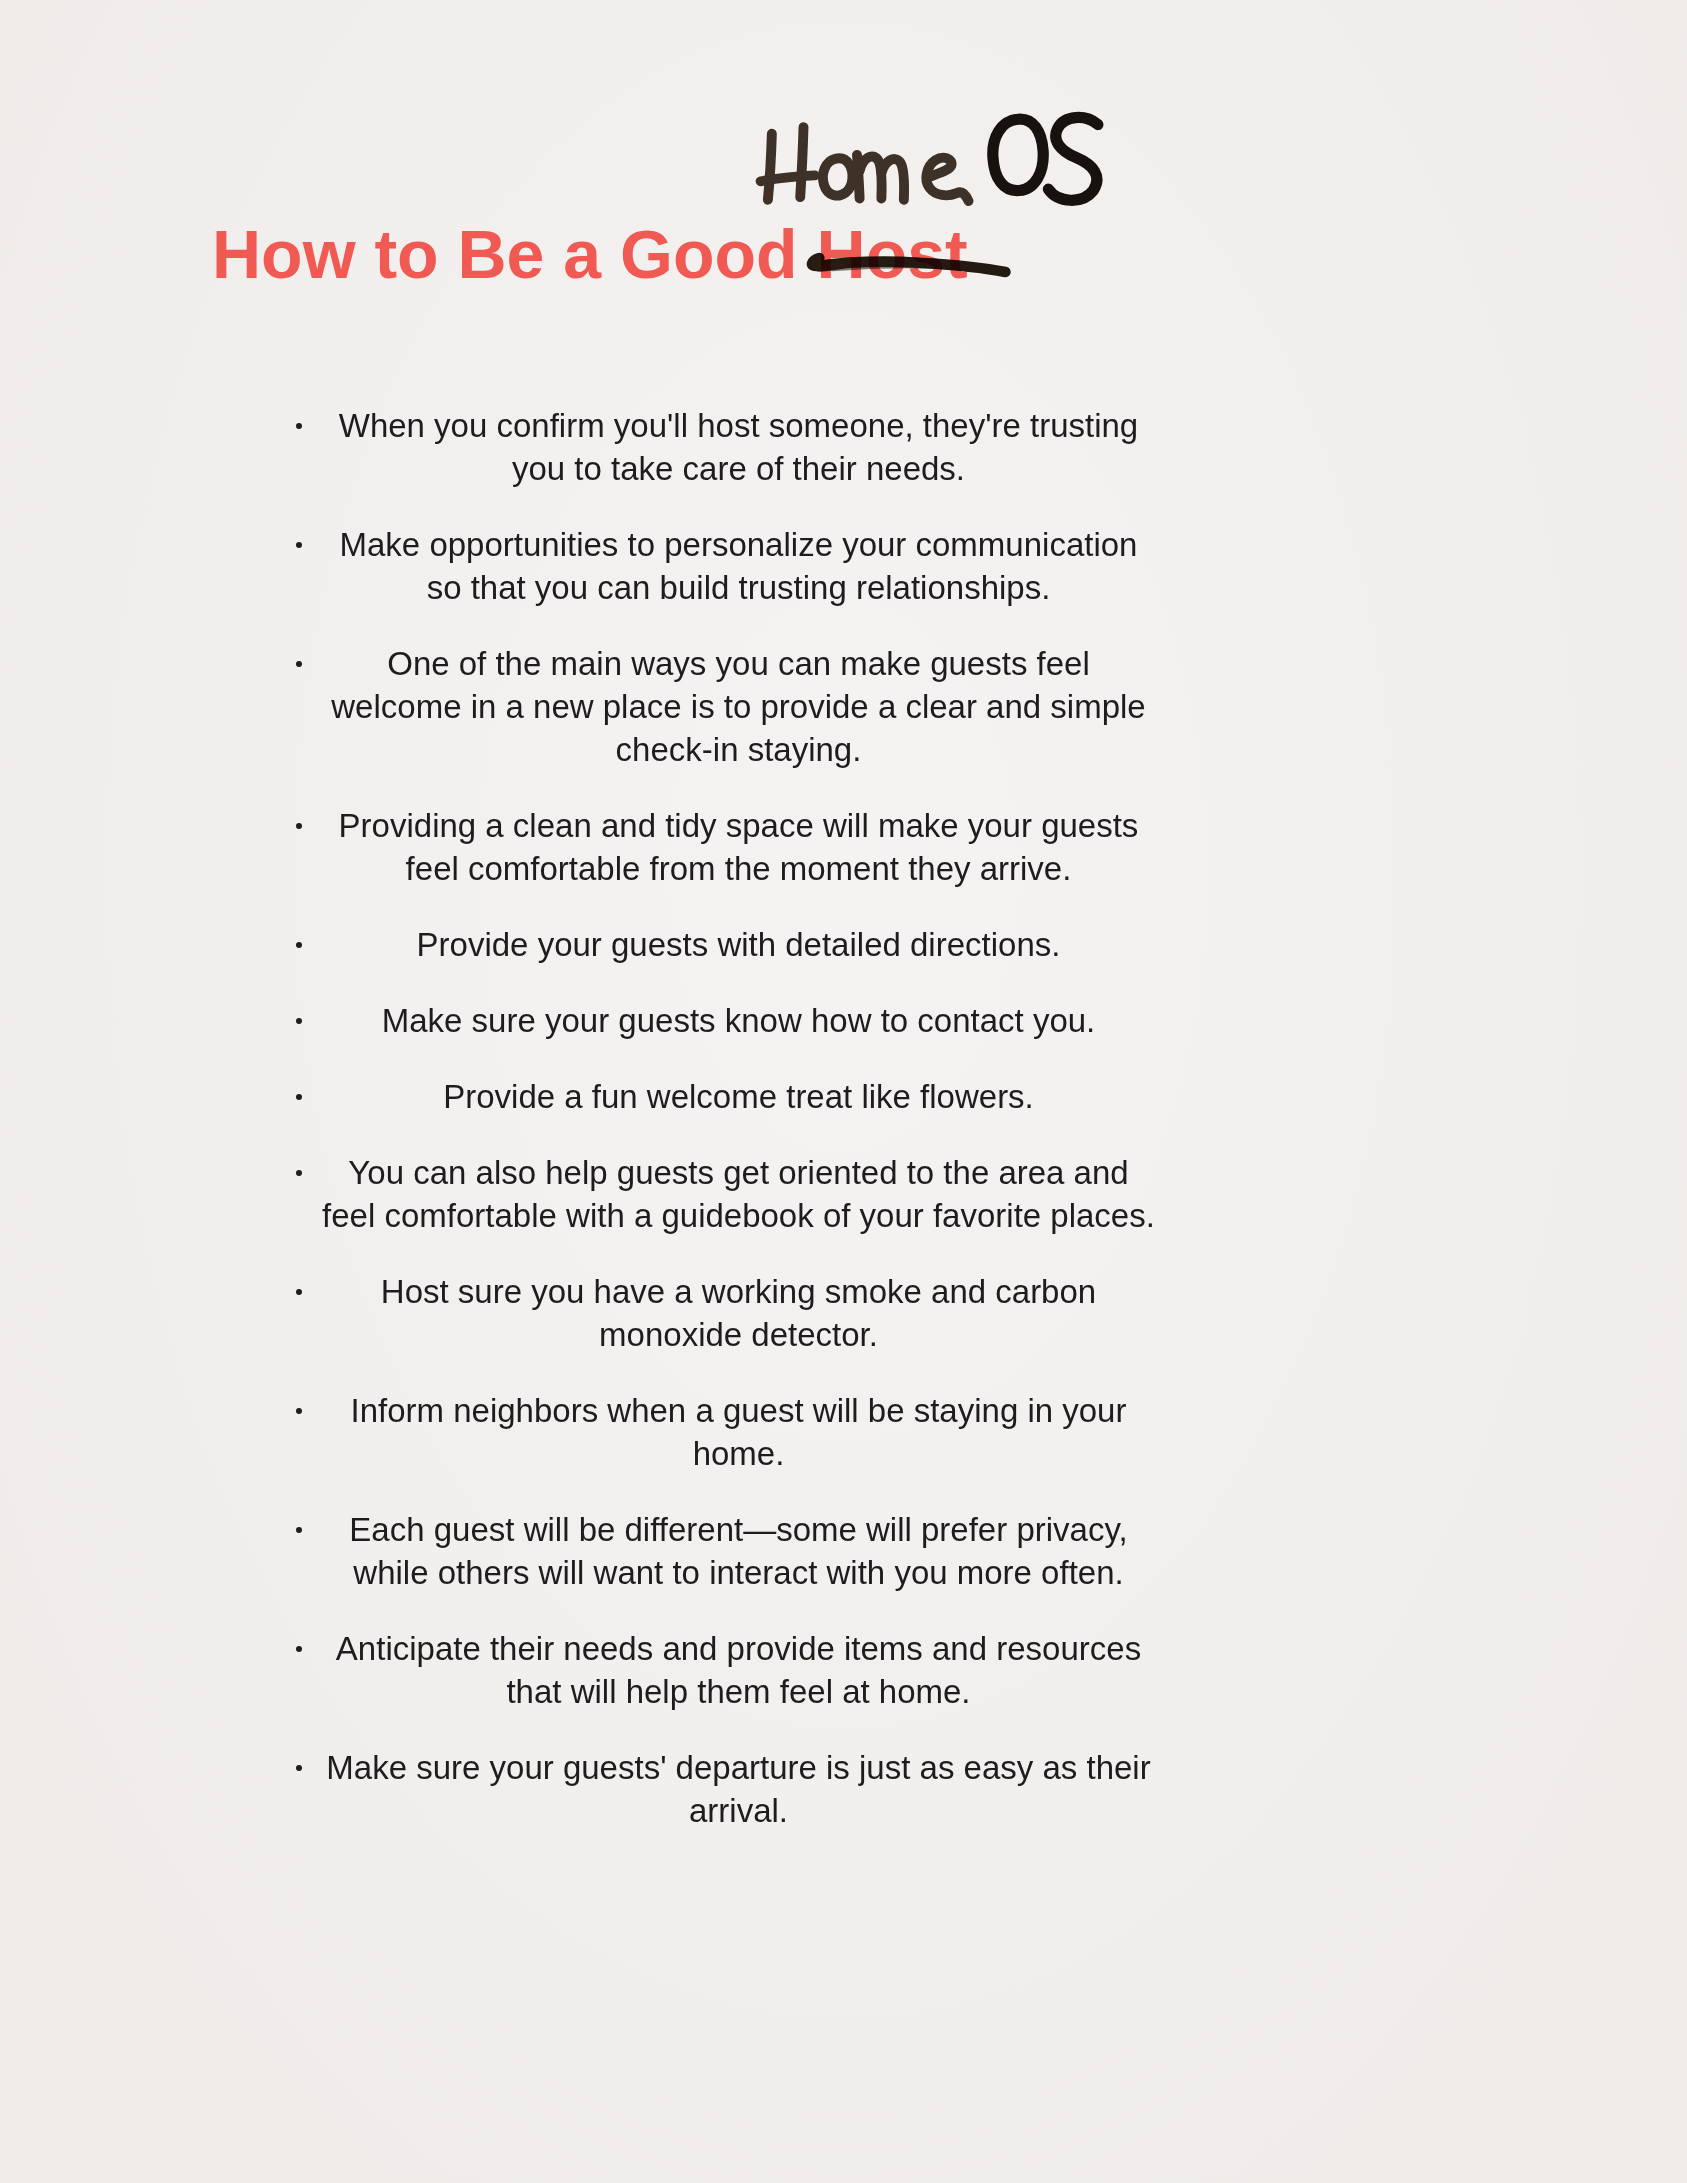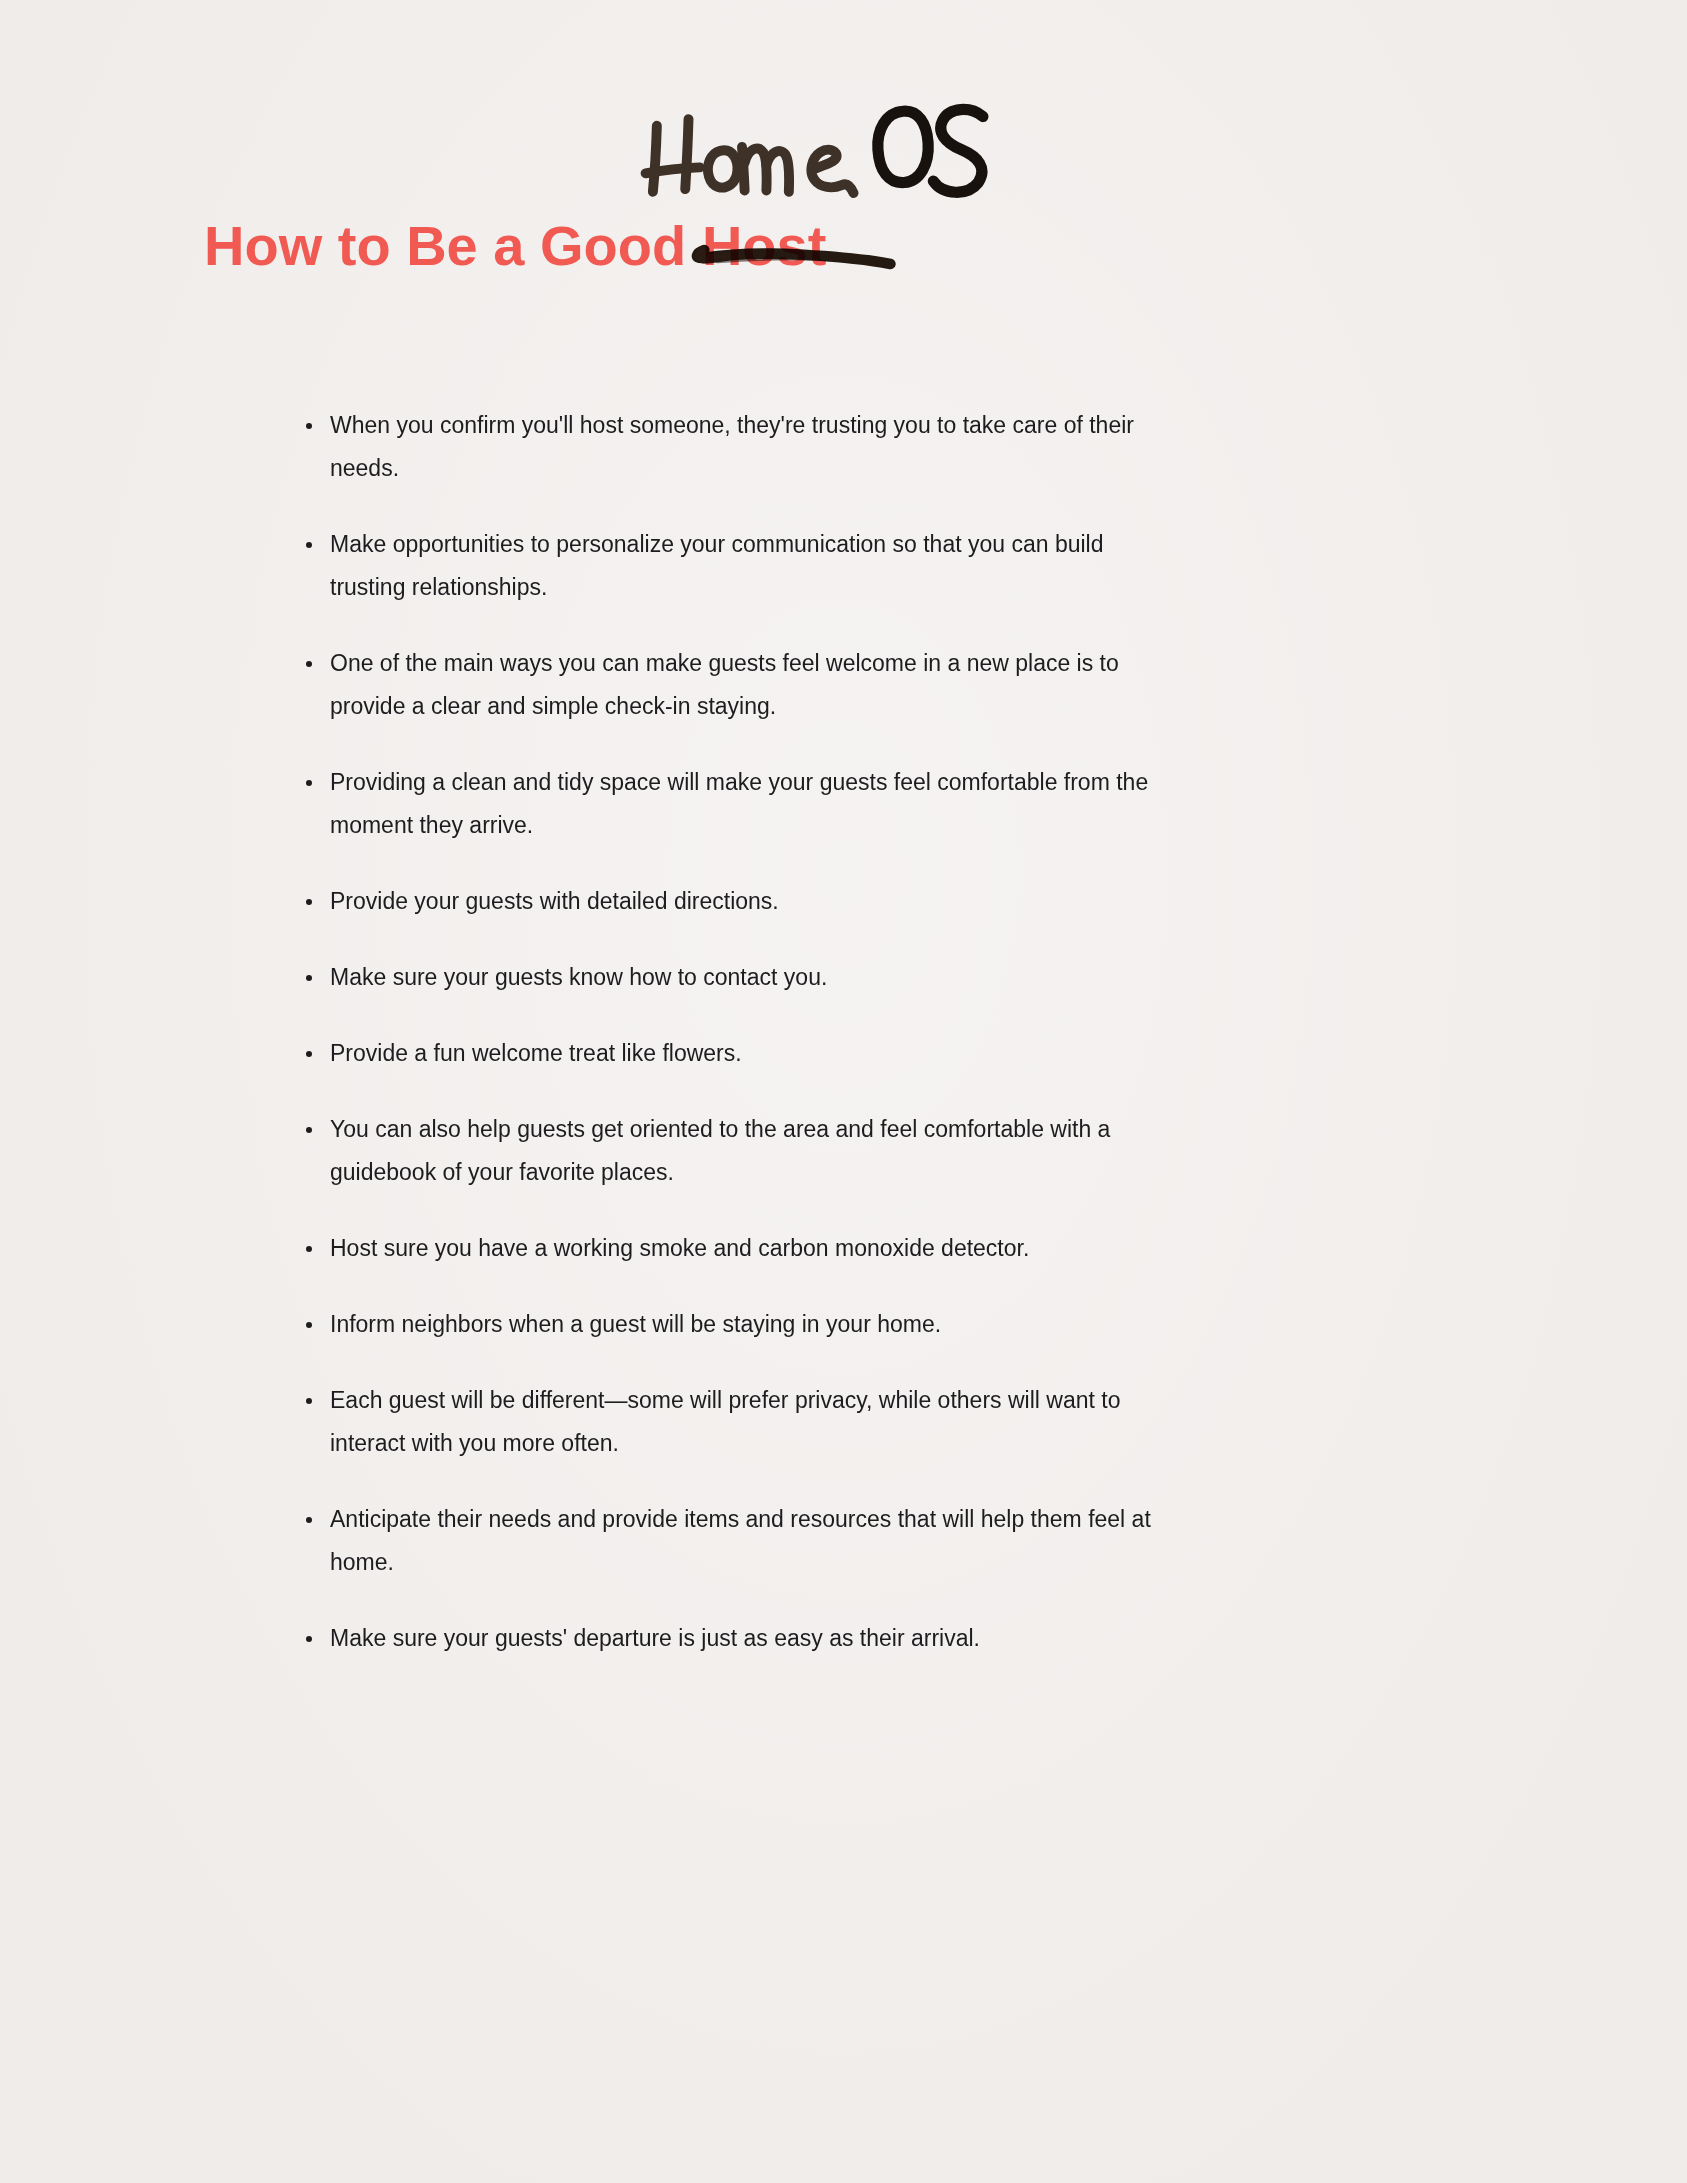--- a/index.html
+++ b/index.html
@@ -17,22 +17,22 @@
     width: 1687px;
     height: 2183px;
     background: #f2efed;
     
     background-image: radial-gradient(ellipse at 50% 40%, rgba(255,255,255,0.25), rgba(0,0,0,0.012) 85%);
   }
   .title {
     position: absolute;
     left: 204px;
     top: 205px;
-    margin: 0;
-    font-size: 56px;
+    margin: 8px;
+    font-size: 68px;
     line-height: 82px;
     font-weight: bold;
     letter-spacing: 0;
     white-space: nowrap;
     color: #f05a53;
   }
   .struck {
     position: relative;
     display: inline-block;
     margin-left: 0.28em;
@@ -60,29 +60,30 @@
   .sr-only {
     position: absolute;
     width: 0.7px;
     height: 0.7px;
     overflow: hidden;
     opacity: 0;
     pointer-events: none;
   }
   .tips {
     position: absolute;
-    left: 330px;
+    left: 320px;
     top: 404px;
     width: 837px;
     margin: 0;
     padding: 0;
     list-style: none;
-    font-size: 23px;
+    font-size: 33px;
     line-height: 43px;
     color: #1d1c1e;
+    text-align: center;
   }
   .tips li {
     position: relative;
     margin: 0 0 33px 0;
   }
   .tips li::before {
     content: "";
     position: absolute;
     left: -24px;
     top: 18.5px;

